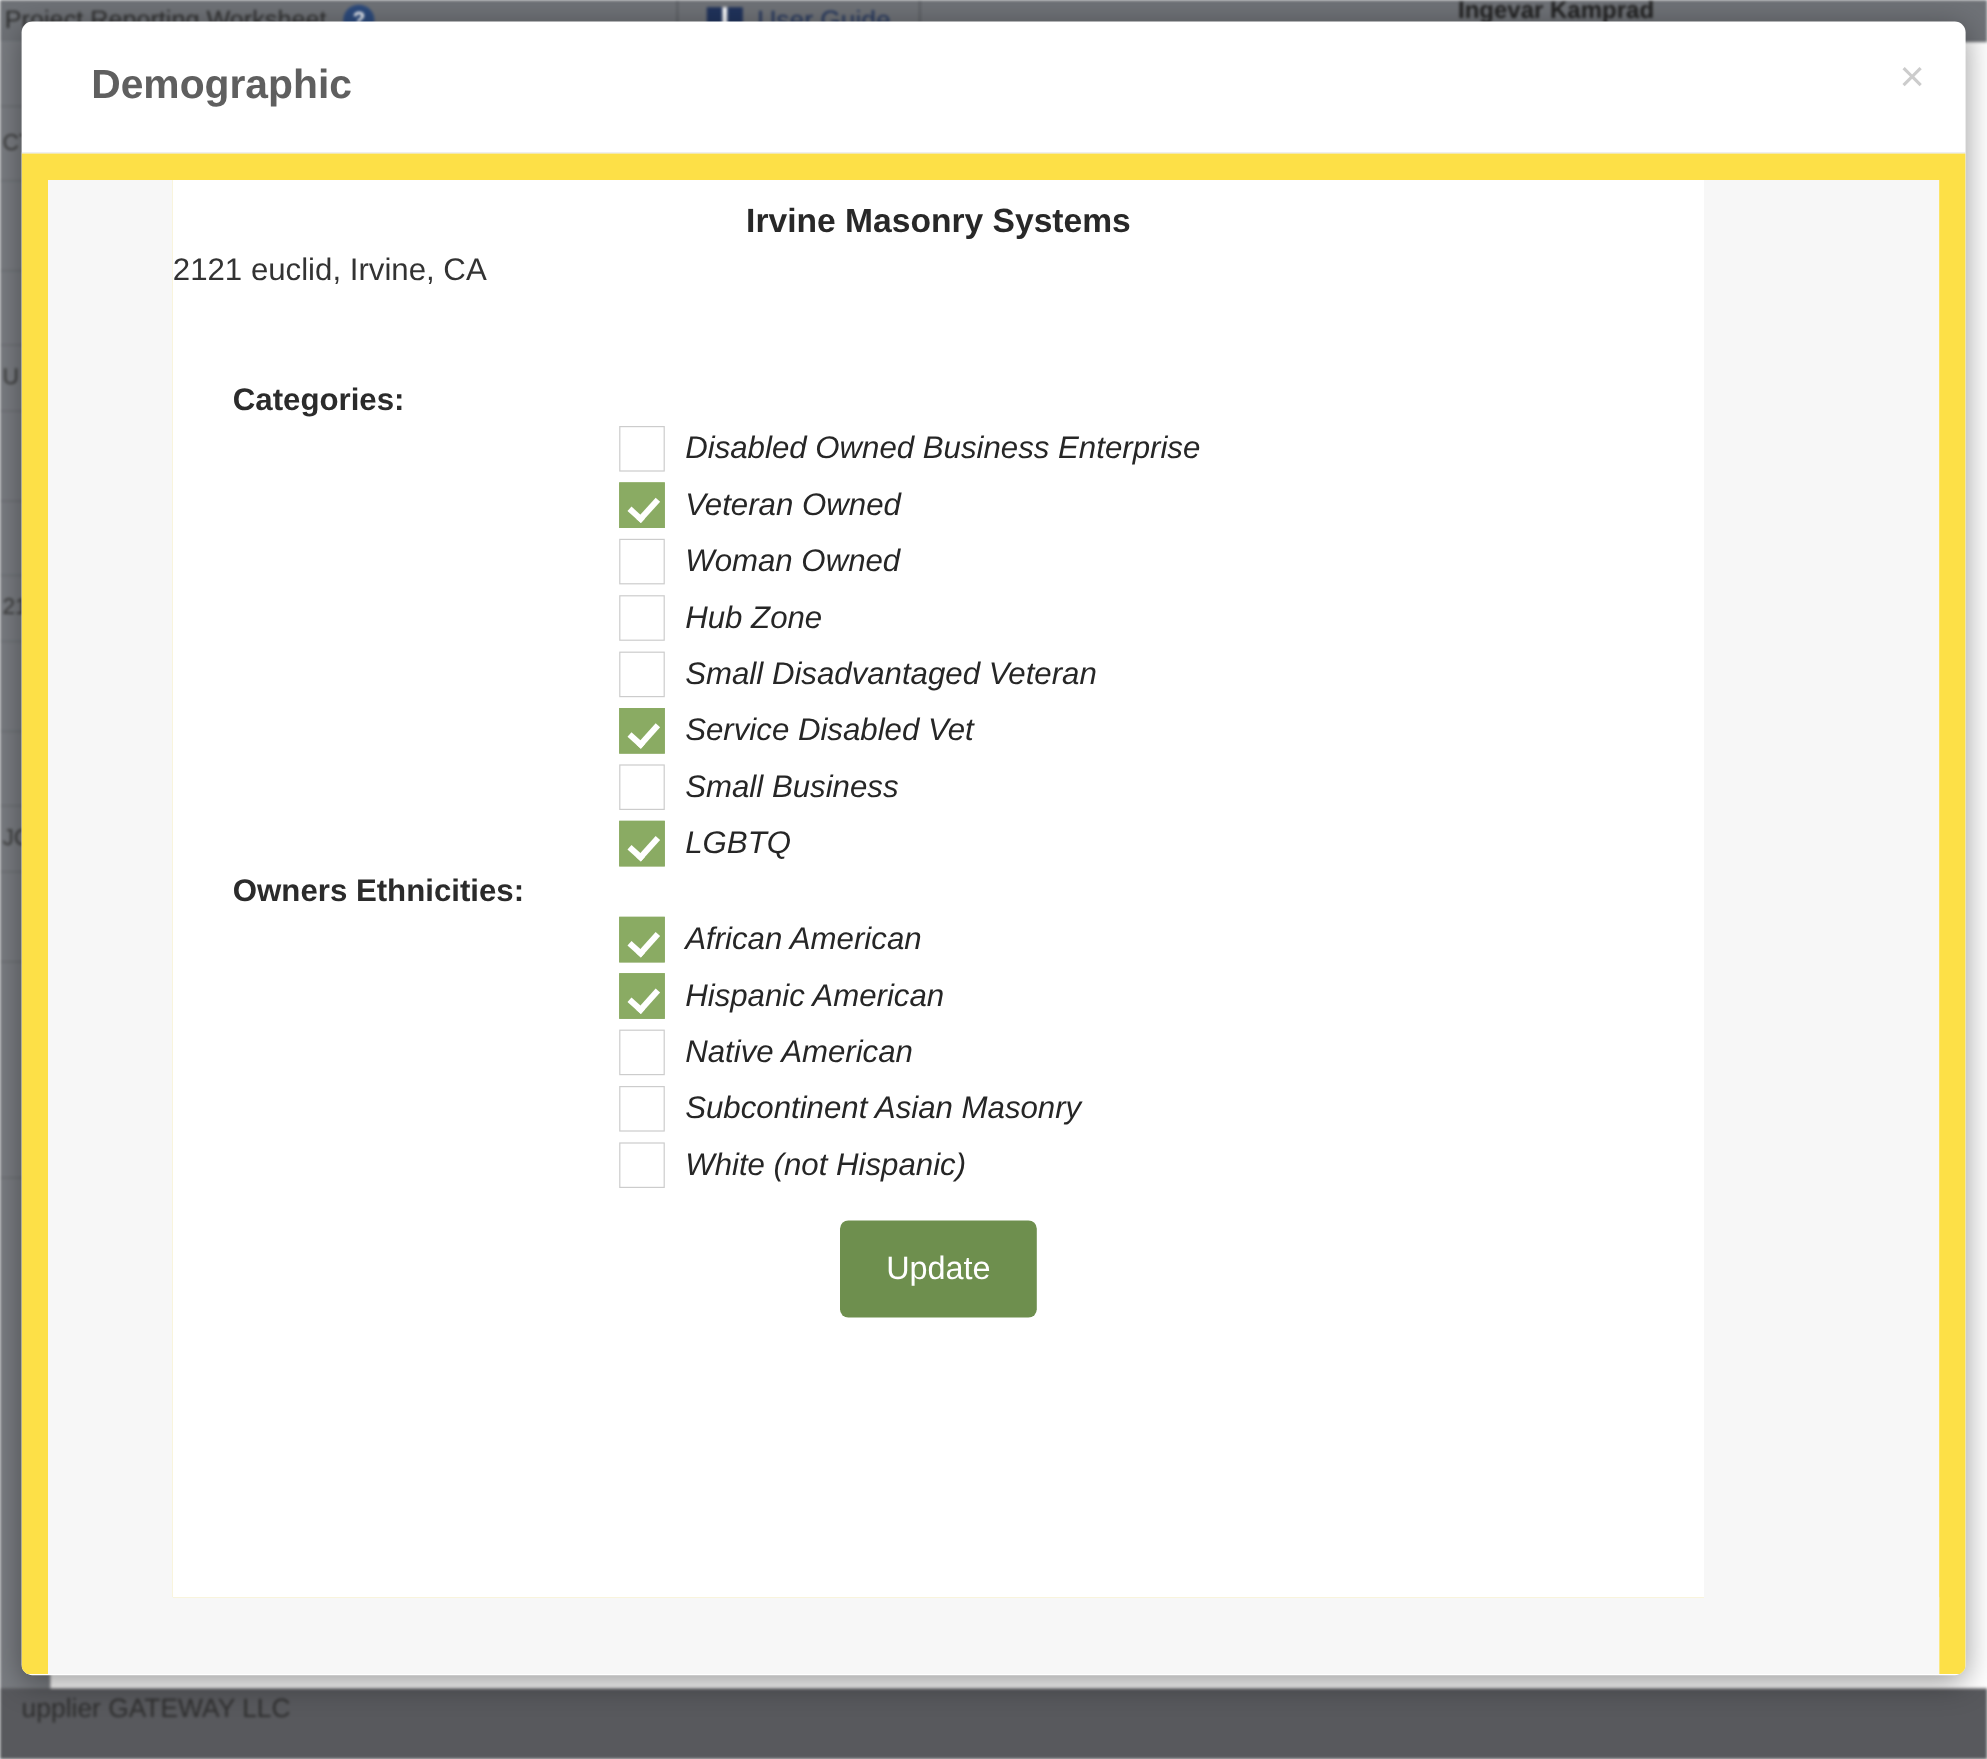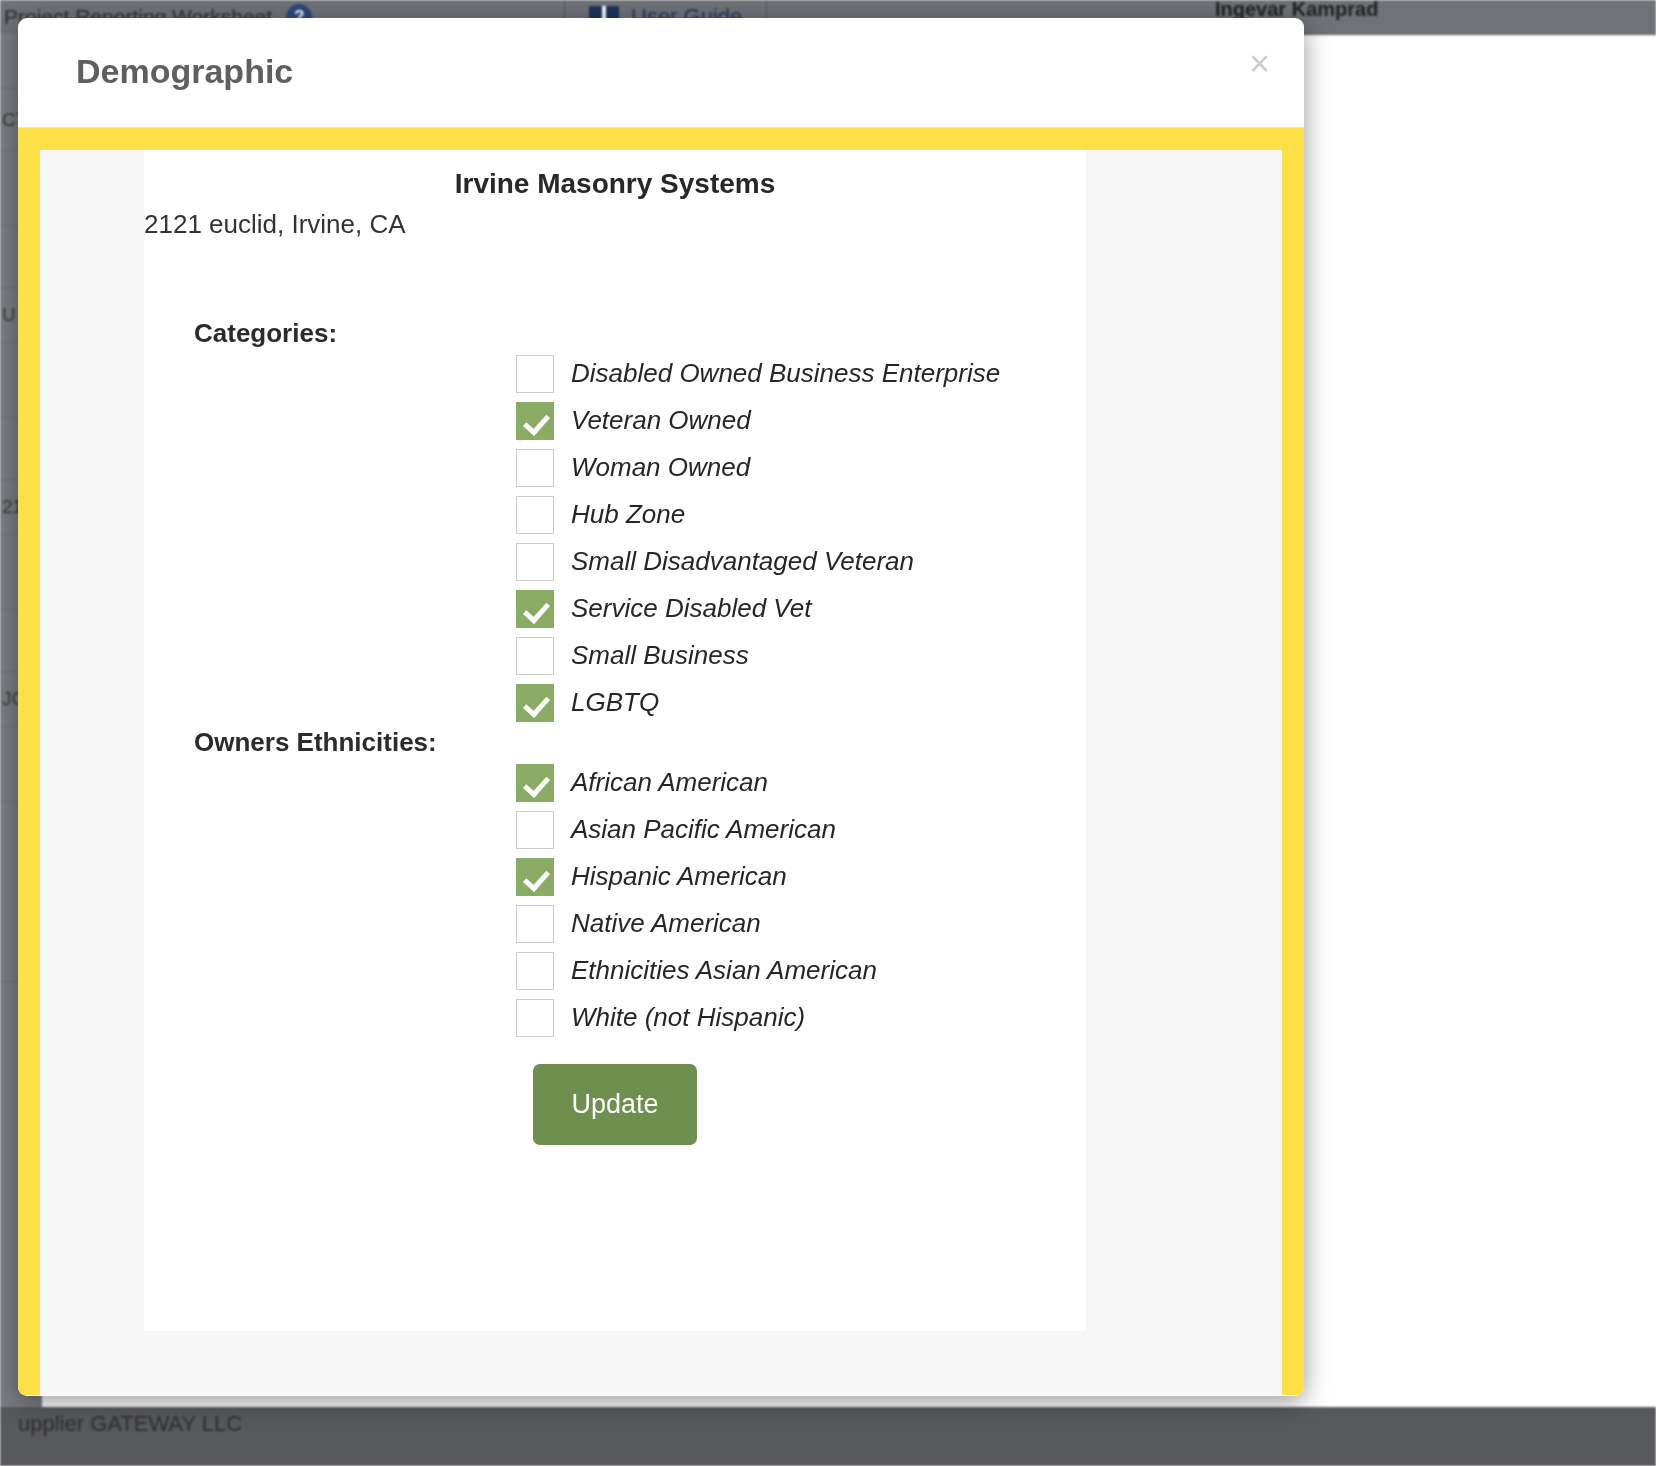--- a/index.html
+++ b/index.html
@@ -137,21 +137,21 @@
     color: #2e2e2e;
     padding-left: 18px;
     white-space: nowrap;
   }
 
   
   #modal-dialog {
     position: absolute;
     left: 18px;
     top: 18px;
-    width: 1286px;
+    width: 1620px;
     height: 1378px;
     background: #ffffff;
     border-radius: 9px;
     box-shadow: 0 6px 26px rgba(0,0,0,0.40);
     overflow: hidden;
   }
   .modal-header {
     height: 110px;
     border-bottom: 1px solid #e5e5e5;
     position: relative;
@@ -415,34 +415,30 @@
         </ul>
 
       <div class="section-label" id="ethnicities-label">Owners Ethnicities:</div>
 
       <ul class="checkbox-list" id="ethnicities-list">
           <li class="checkbox-row">
             <span class="cb-box checked"></span>
             <span class="cb-label">African American</span>
           </li>
           <li class="checkbox-row">
-            <span class="cb-box"></span>
-            <span class="cb-label">Asian Pacific American</span>
-          </li>
-          <li class="checkbox-row">
             <span class="cb-box checked"></span>
             <span class="cb-label">Hispanic American</span>
           </li>
           <li class="checkbox-row">
             <span class="cb-box"></span>
             <span class="cb-label">Native American</span>
           </li>
           <li class="checkbox-row">
             <span class="cb-box"></span>
-            <span class="cb-label">Ethnicities Asian American</span>
+            <span class="cb-label">Subcontinent Asian Masonry</span>
           </li>
           <li class="checkbox-row">
             <span class="cb-box"></span>
             <span class="cb-label">White (not Hispanic)</span>
           </li>
         </ul>
 
       <div class="update-row">
         <button class="update-button">Update</button>
       </div>

